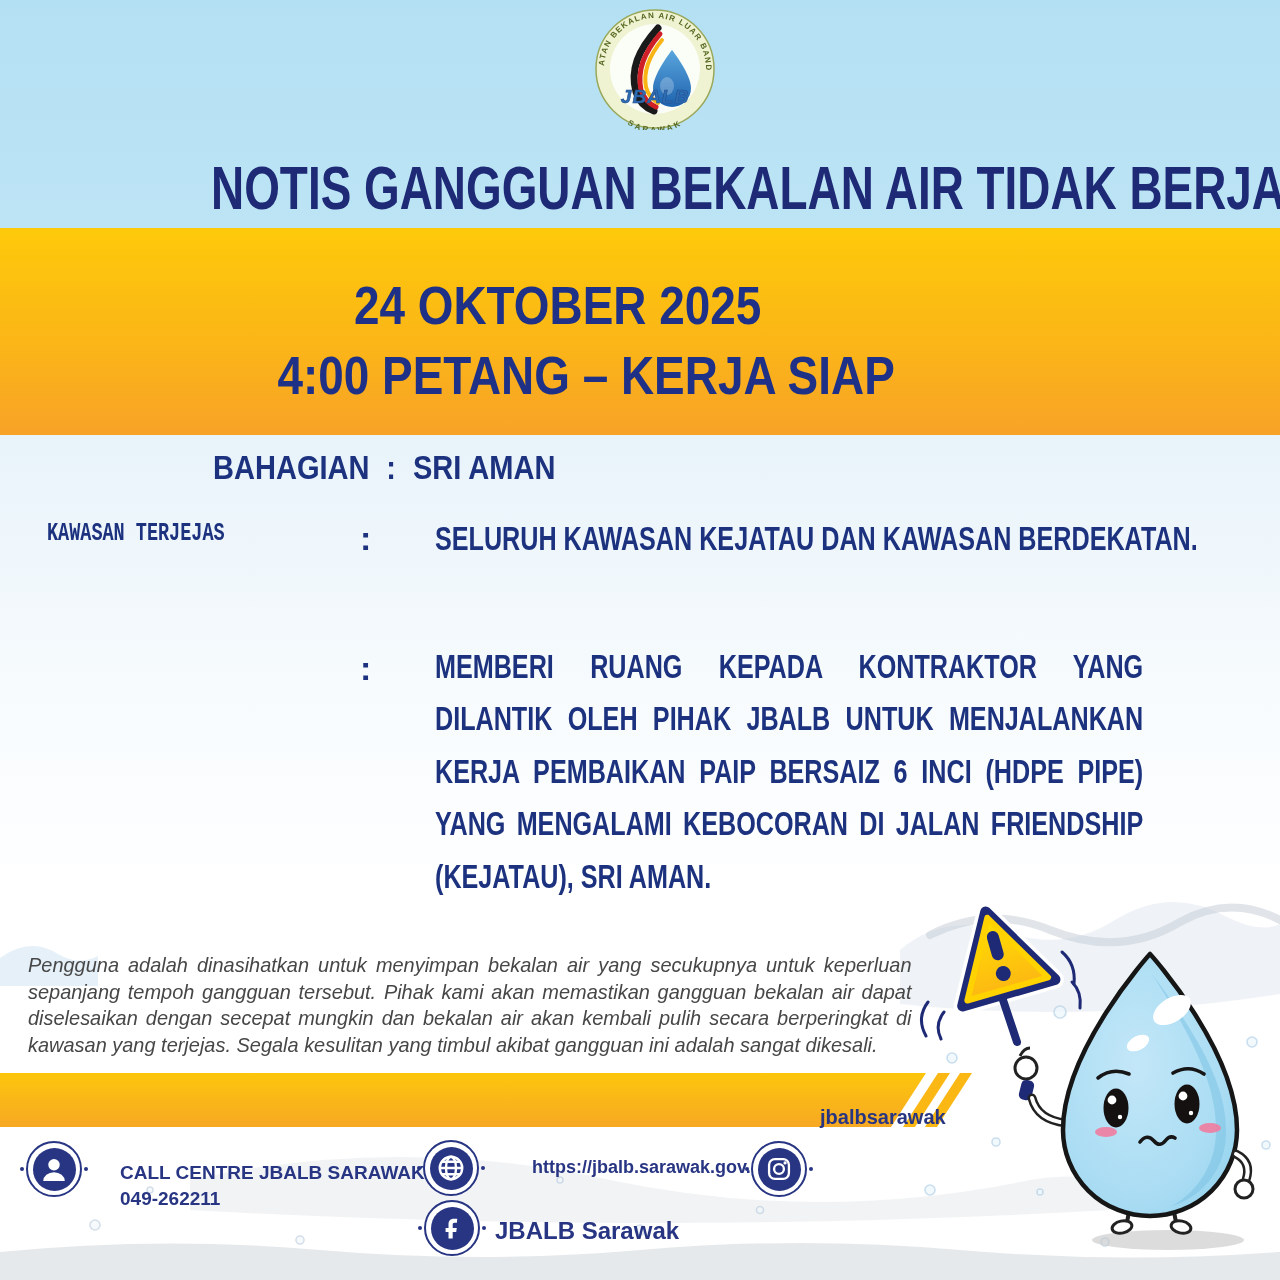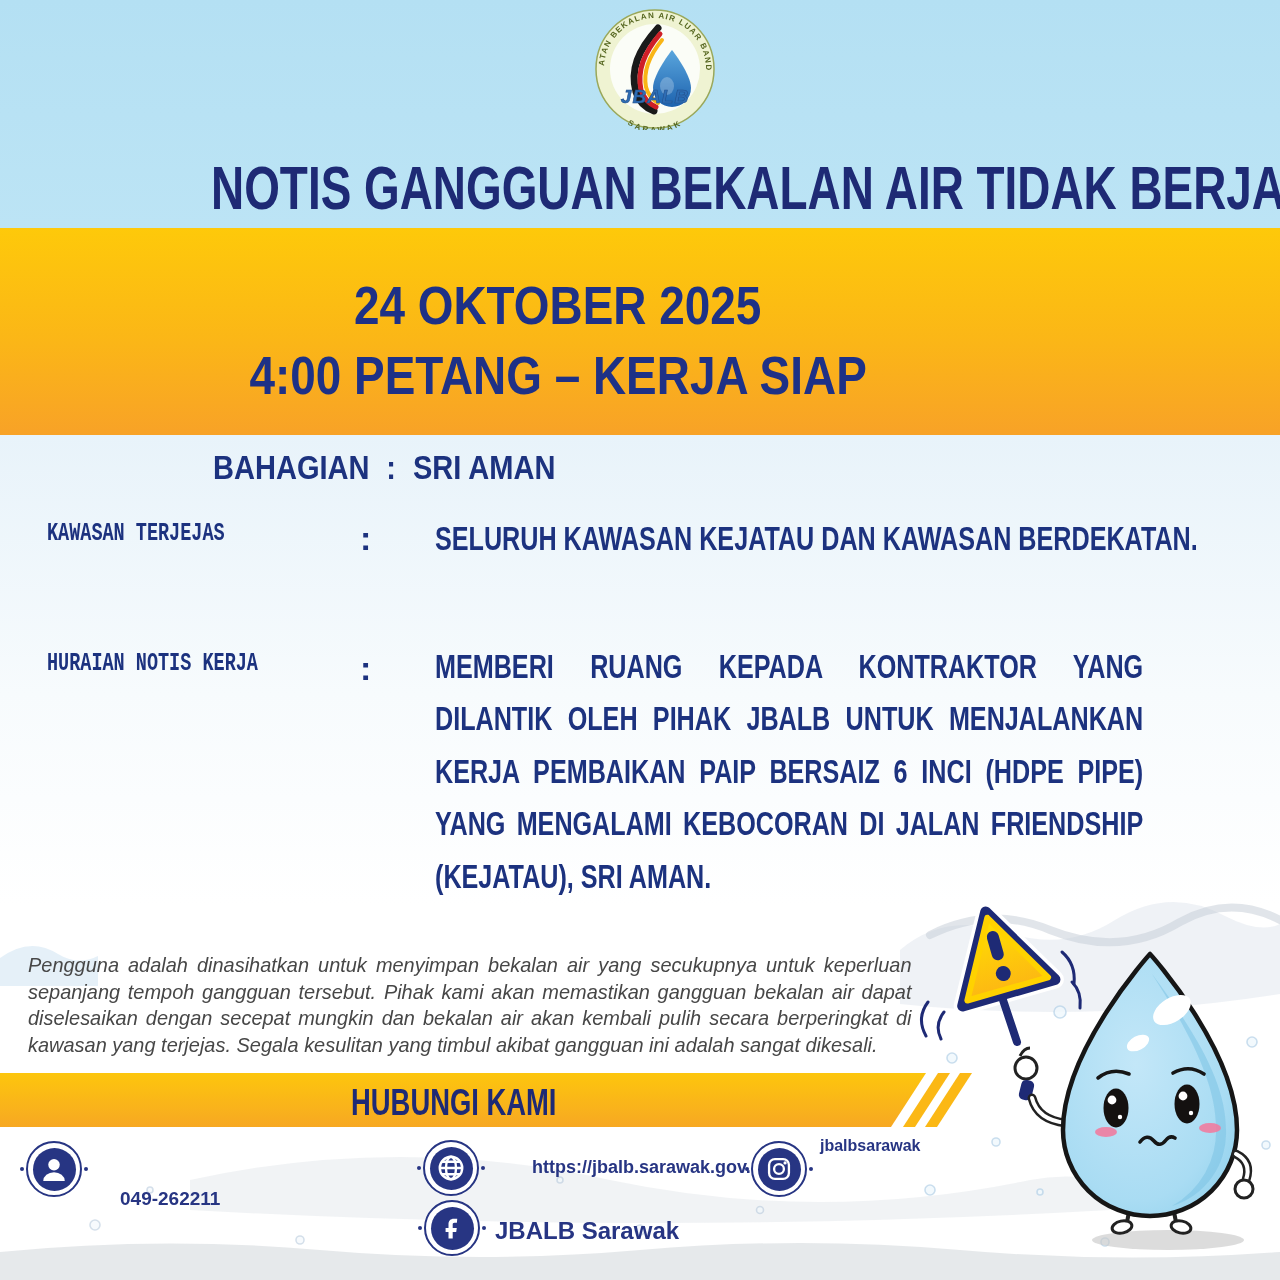--- a/index.html
+++ b/index.html
@@ -87,21 +87,21 @@
   </svg>
 
   <div class="abs" id="title-wrap">
     <span class="cond">NOTIS GANGGUAN BEKALAN AIR TIDAK BERJADUAL</span>
   </div>
 
   <div class="abs" id="date-band"></div>
   <div class="date-line" style="top:274px;">
     <span class="cond">24 OKTOBER 2025</span>
   </div>
-  <div class="date-line" style="top:344px;">
+  <div class="date-line" style="top:344px;padding-left:28px;">
     <span class="cond">4:00 PETANG – KERJA SIAP</span>
   </div>
 
   <div class="abs" id="body-bg"></div>
 
   <div class="row-line" id="bahagian-row">
     <span class="cond-l88 navy">
       <span>BAHAGIAN</span>
       <span style="margin:0 10px;">:</span>
       <span>SRI AMAN</span>
@@ -109,23 +109,20 @@
   </div>
 
   <div class="label-col navy" style="top:519px;">
     <span class="cond-l">KAWASAN TERJEJAS</span>
   </div>
   <div class="colon-col navy" style="top:519px;">:</div>
   <div class="value-col navy" style="top:519px;">
     <span class="cond-l">SELURUH KAWASAN KEJATAU DAN KAWASAN BERDEKATAN.</span>
   </div>
 
-  <div class="label-col navy" style="top:649px;">
-    <span class="cond-l">HURAIAN NOTIS KERJA</span>
-  </div>
   <div class="colon-col navy" style="top:649px;">:</div>
   <div class="abs navy" id="work-para">MEMBERI RUANG KEPADA KONTRAKTOR YANG DILANTIK OLEH PIHAK JBALB UNTUK MENJALANKAN KERJA PEMBAIKAN PAIP BERSAIZ 6 INCI (HDPE PIPE) YANG MENGALAMI KEBOCORAN DI JALAN FRIENDSHIP (KEJATAU), SRI AMAN.</div>
 
   <svg class="abs" style="left:0;top:880px;" width="1280" height="400" viewBox="0 0 1280 400">
     <path d="M900,70 q45,-38 105,-18 q60,20 110,-12 q55,-34 110,-4 q35,18 55,8 l0,70 q-190,30 -380,10 z" fill="#e2e8ee" opacity="0.55"></path>
     <path d="M930,55 q60,-30 120,-5 q70,28 130,-8 q50,-28 100,-2" stroke="#c3ccd6" stroke-width="8" fill="none" opacity="0.5" stroke-linecap="round"></path>
     <path d="M0,78 q30,-22 58,-4 q20,12 40,2 l0,30 l-98,0 z" fill="#cfe3f2" opacity="0.55"></path>
     <path d="M190,300 q210,-46 420,0 q210,44 420,0 q40,-8 80,2 l0,28 q-460,26 -920,0 z" fill="#dfe4e9" opacity="0.45"></path>
     <path d="M0,372 q160,-16 320,-2 q160,14 320,0 q160,-14 320,0 q160,14 320,2 l0,28 L0,400 z" fill="#d6dade" opacity="0.6"></path>
     <g stroke="#b9cbdd" stroke-width="1.6" fill="#f2f8fc" opacity="0.6">
@@ -144,32 +141,30 @@
     <defs>
       <linearGradient id="bandG" x1="0" y1="0" x2="0" y2="1">
         <stop offset="0" stop-color="#fdc60d"></stop>
           <stop offset="1" stop-color="#f7a823"></stop>
       </linearGradient>
     </defs>
     <polygon points="0,3 926,3 891,57 0,57" fill="url(#bandG)"></polygon>
     <polygon points="938,3 950,3 915,57 903,57" fill="#fbb815"></polygon>
     <polygon points="960,3 972,3 937,57 925,57" fill="#fbb815"></polygon>
   </svg>
-  <div class="abs" id="hubungi-text">
-    <span class="cond">HUBUNGI KAMI</span>
-  </div>
 
   <div class="badge" style="left:26px;top:1141px;">
     <div class="badge-inner">
       <svg width="30" height="30" viewBox="0 0 24 24">
         <circle cx="12" cy="8.6" r="4.6" fill="#ffffff"></circle>
         <path d="M3.4,21.5 a8.6,7 0 0 1 17.2,0 z" fill="#ffffff"></path>
       </svg>
     </div>
   </div>
+  <div class="contact-text" style="left:120px;top:1162px;font-size:19px;">CALL CENTRE JBALB SARAWAK</div>
   <div class="contact-text" style="left:120px;top:1188px;font-size:19px;">049-262211</div>
 
   <div class="badge" style="left:423px;top:1140px;">
     <div class="badge-inner">
       <svg width="30" height="30" viewBox="0 0 24 24">
         <g stroke="#ffffff" stroke-width="1.9" fill="none">
           <circle cx="12" cy="12" r="9"></circle>
           <ellipse cx="12" cy="12" rx="4" ry="9"></ellipse>
           <path d="M3,12 h18 M4.4,7 h15.2 M4.4,17 h15.2"></path>
         </g>
@@ -191,21 +186,21 @@
     <div class="badge-inner">
       <svg width="28" height="28" viewBox="0 0 24 24">
         <g stroke="#ffffff" stroke-width="2" fill="none">
           <rect x="3.5" y="3.5" width="17" height="17" rx="5"></rect>
           <circle cx="12" cy="12" r="4.2"></circle>
         </g>
         <circle cx="17.2" cy="6.8" r="1.4" fill="#ffffff"></circle>
       </svg>
     </div>
   </div>
-  <div class="contact-text" style="left:820px;top:1137px;font-size:16px;">jbalbsarawak</div>
+  <div class="contact-text" style="left:820px;top:1106px;font-size:20px;">jbalbsarawak</div>
 
   <svg class="abs" style="left:900px;top:890px;" width="380" height="390" viewBox="0 0 380 390">
     <defs>
       <radialGradient id="bodyG" cx="0.42" cy="0.42" r="0.75">
         <stop offset="0" stop-color="#c3e7f8"></stop>
           <stop offset="0.7" stop-color="#a9dcf3"></stop>
         <stop offset="1" stop-color="#8fd0ec"></stop>
       </radialGradient>
       <linearGradient id="signG" x1="0" y1="0" x2="0" y2="1">
         <stop offset="0" stop-color="#ffe000"></stop>

